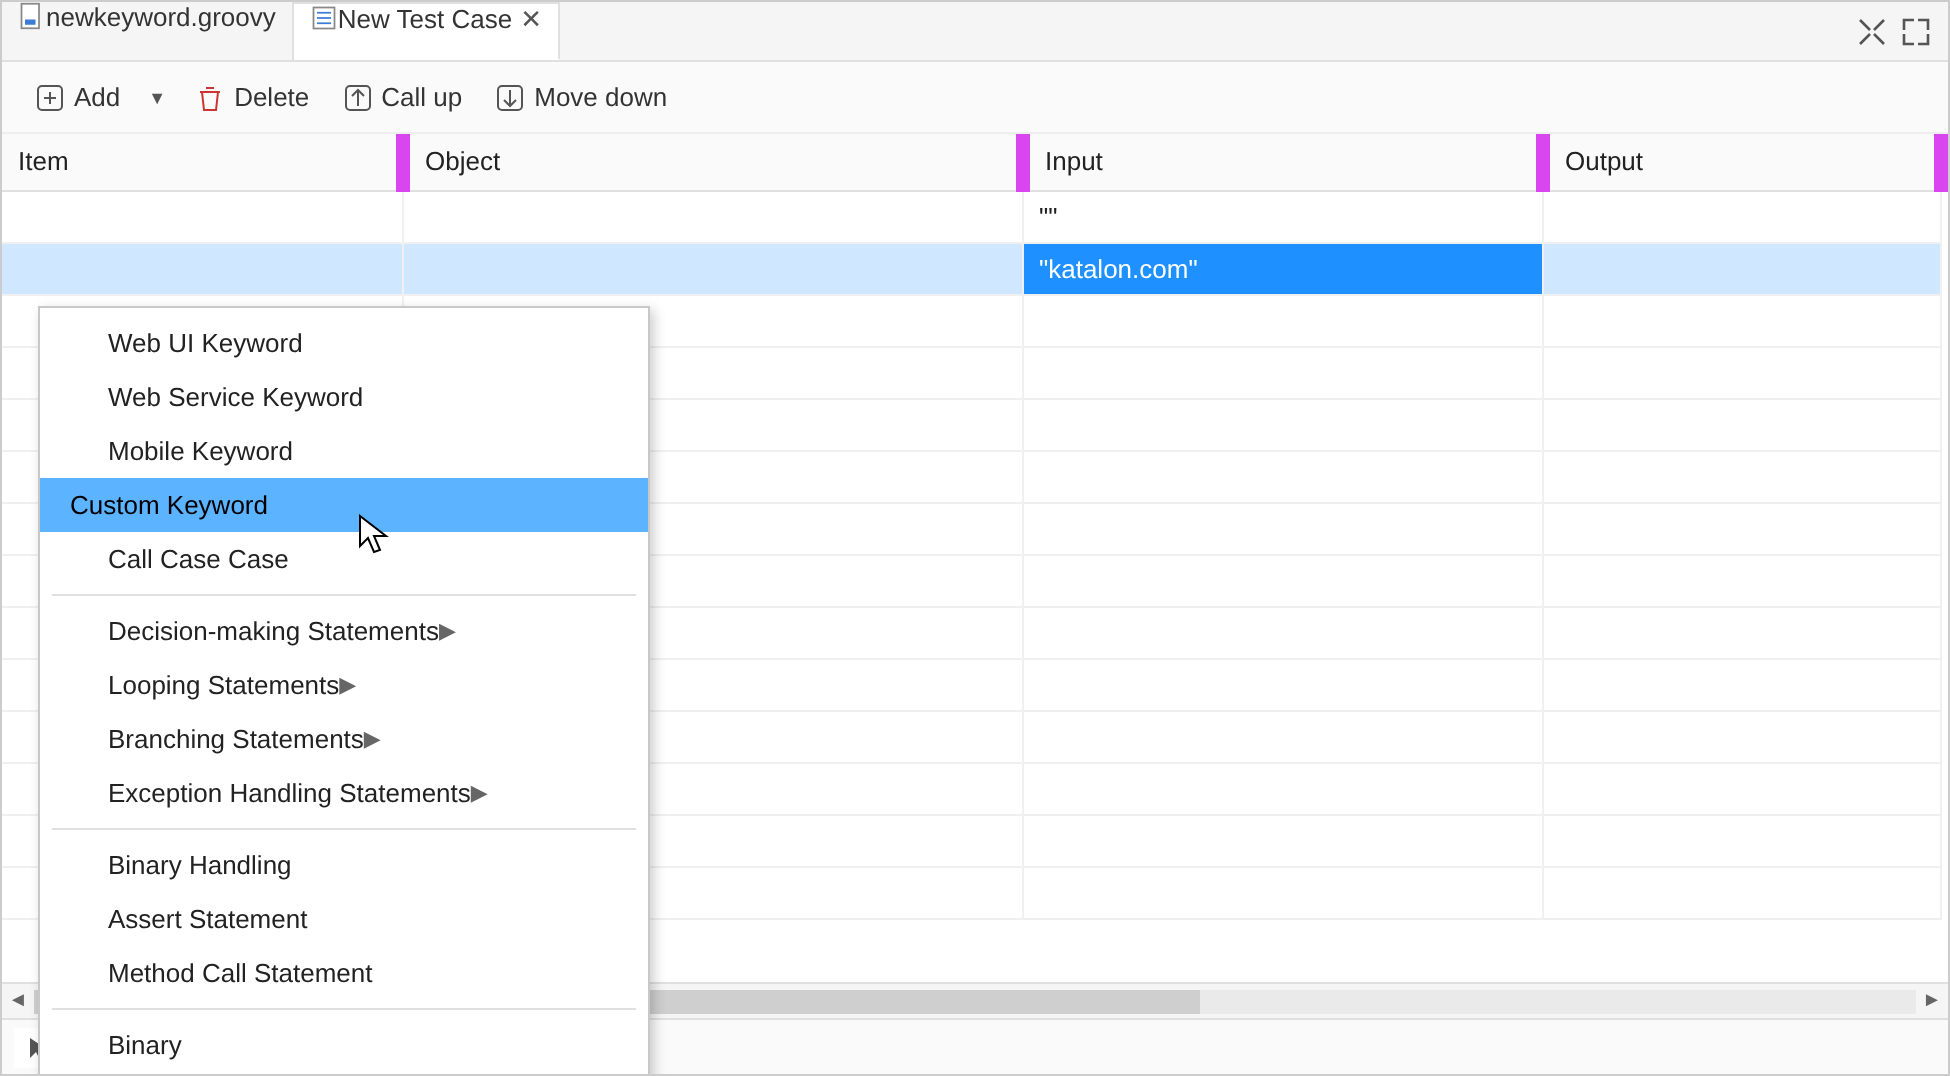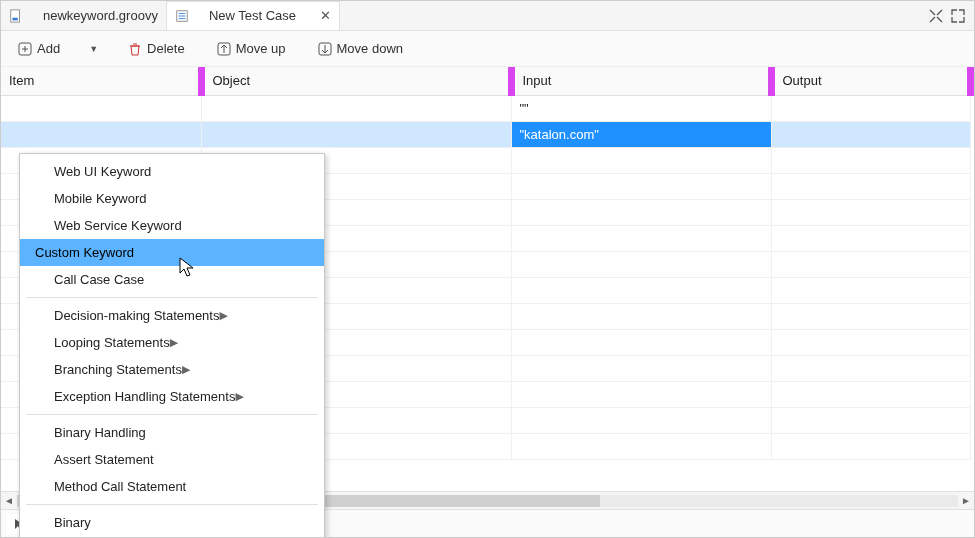--- a/index.html
+++ b/index.html
@@ -1,31 +1,31 @@
 <!DOCTYPE html>
 <html><head>
 <meta charset="utf-8">
 <style>
   * { box-sizing: border-box; margin: 0; padding: 0; font-family: "Segoe UI", Tahoma, Arial, sans-serif; }
   body { width: 975px; height: 538px; background: #fff; overflow: hidden; border: 1px solid #ccc; position: relative; }
 
   
   .tabbar { height: 30px; background: #f5f5f5; border-bottom: 1px solid #e0e0e0; display: flex; align-items: stretch; position: relative; }
-  .tab { display: flex; align-items: center; padding: 0 8px; font-size: 13px; color: #333; border-right: 1px solid #e0e0e0; cursor: pointer; gap: 20px; }
+  .tab { display: flex; align-items: flex-start; padding: 0 8px; font-size: 13px; color: #333; border-right: 1px solid #e0e0e0; cursor: pointer; gap: 0; }
   .tab.inactive { background: #f5f5f5; }
   .tab.active { background: #fff; border-top: 1px solid #e0e0e0; border-bottom: 1px solid #fff; }
   .tab .close { font-size: 13px; color: #555; margin-left: 4px; }
   .tab-icons-right { margin-left: auto; display: flex; align-items: center; gap: 6px; padding-right: 8px; }
   .tab-icons-right svg { cursor: pointer; }
 
   .icon-groovy { width: 14px; height: 14px; }
   .icon-testcase { width: 14px; height: 14px; }
 
   
-  .toolbar { height: 36px; background: #fafafa; display: flex; align-items: center; padding: 0 10px; gap: 19px; border-bottom: 1px solid #eee; }
+  .toolbar { height: 36px; background: #fafafa; display: flex; align-items: center; padding: 0 10px; gap: 4px; border-bottom: 1px solid #eee; }
   .tool-btn { display: flex; align-items: center; gap: 4px; font-size: 13px; color: #333; padding: 4px 6px; cursor: pointer; border-radius: 2px; }
   .dropdown-caret { font-size: 9px; color: #555; padding: 0 4px; cursor: pointer; }
 
   
   .main { position: relative; height: calc(100% - 30px - 36px - 18px - 28px); background: #fff; }
 
   
   .grid { width: 100%; border-collapse: collapse; table-layout: fixed; }
   .grid th { text-align: left; font-weight: normal; font-size: 13px; color: #222; background: #fafafa; border-bottom: 1px solid #e0e0e0; border-right: 7px solid #d946ef; padding: 6px 8px; height: 28px; }
   .grid td { border-bottom: 1px solid #f0f0f0; border-right: 1px solid #f0f0f0; padding: 4px 8px; font-size: 13px; color: #222; height: 26px; white-space: nowrap; overflow: hidden; }
@@ -108,21 +108,21 @@
         <line x1="3" y1="5" x2="13" y2="5" stroke="#c33"></line>
         <line x1="6" y1="3" x2="10" y2="3" stroke="#c33"></line>
       </svg>
     <span>Delete</span>
   </div>
   <div class="tool-btn">
     <svg width="16" height="16" viewBox="0 0 16 16">
         <rect x="2" y="2" width="12" height="12" fill="none" stroke="#555" rx="2"></rect>
         <path d="M8 4 L8 12 M5 7 L8 4 L11 7" fill="none" stroke="#555"></path>
       </svg>
-    <span>Move up</span>
+    <span>Call up</span>
   </div>
   <div class="tool-btn">
     <svg width="16" height="16" viewBox="0 0 16 16">
         <rect x="2" y="2" width="12" height="12" fill="none" stroke="#555" rx="2"></rect>
         <path d="M8 4 L8 12 M5 9 L8 12 L11 9" fill="none" stroke="#555"></path>
       </svg>
     <span>Move down</span>
   </div>
 </div>
 
@@ -229,24 +229,24 @@
           <td></td>
         </tr>
     </tbody>
   </table>
 
   <div class="context-menu">
     <div class="menu-item">
         <span>Web UI Keyword</span>
       </div>
     <div class="menu-item">
+        <span>Web Service Keyword</span>
+      </div>
+    <div class="menu-item">
         <span>Mobile Keyword</span>
-      </div>
-    <div class="menu-item">
-        <span>Web Service Keyword</span>
       </div>
     <div class="menu-item hovered">
         <span>Custom Keyword</span>
       </div>
     <div class="menu-item">
         <span>Call Case Case</span>
       </div>
     <div class="menu-sep"></div>
     <div class="menu-item">
         <span>Decision-making Statements</span>

